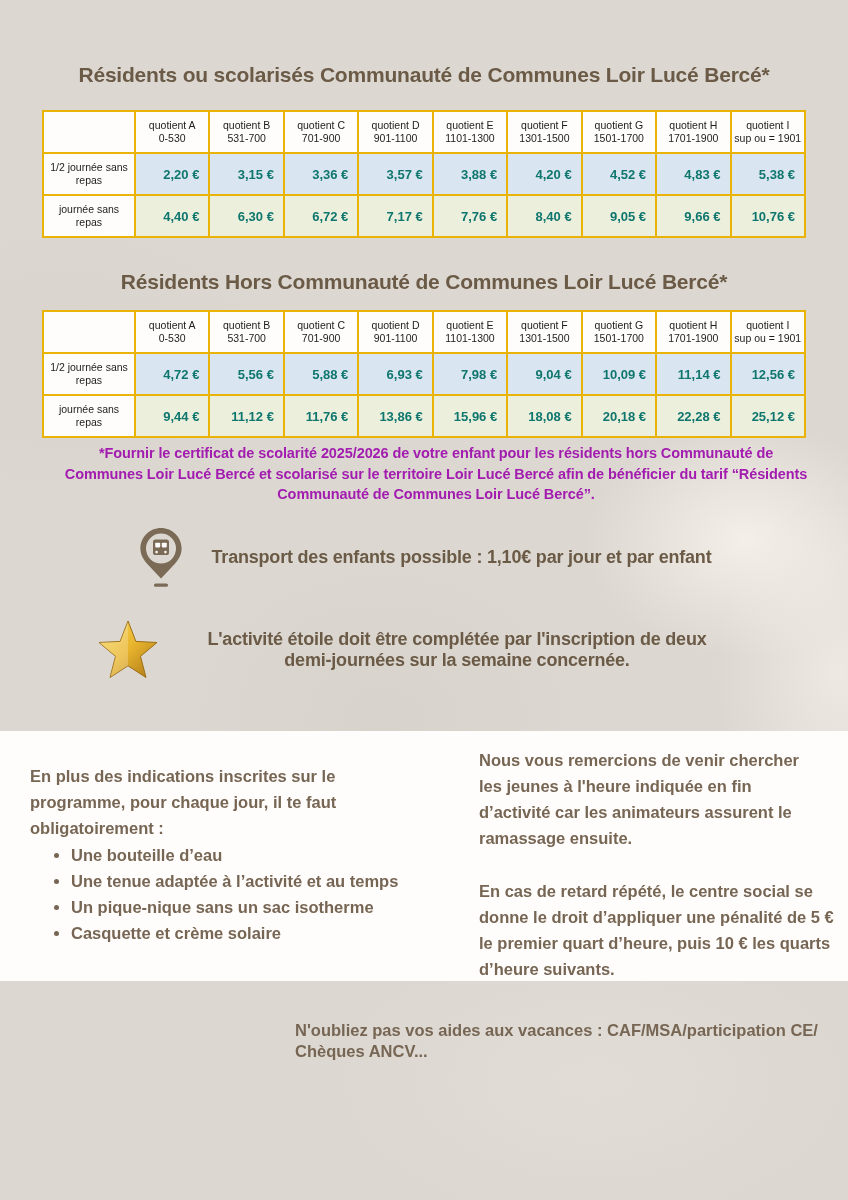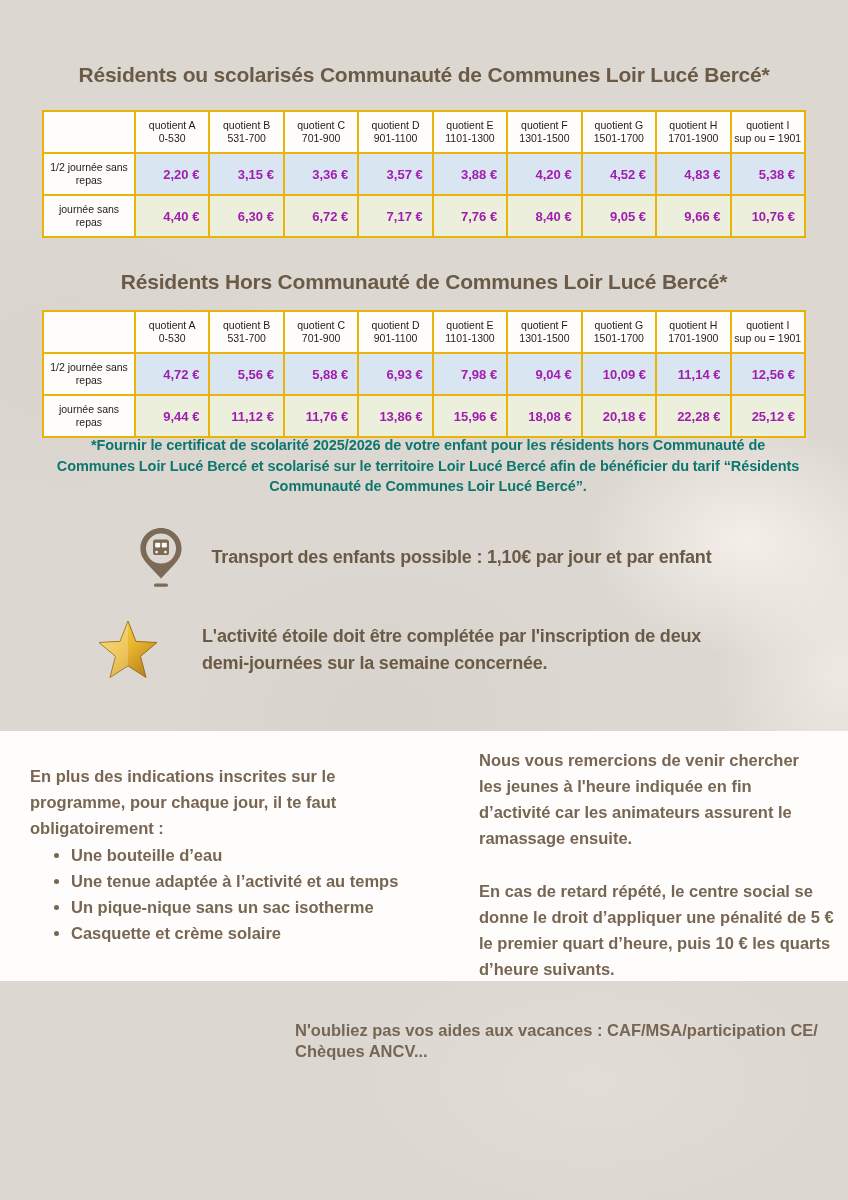--- a/index.html
+++ b/index.html
@@ -34,39 +34,39 @@
   table.tariff th, table.tariff td{border:2px solid #eab308;}
   table.tariff th{
     height:36px;font-weight:400;font-size:10.5px;line-height:13px;
     color:#1c1c1c;text-align:center;background:#fffdfb;padding:2px 1px;
   }
   table.tariff td.row-label{
     font-size:10.5px;line-height:13px;color:#1c1c1c;text-align:center;
     background:#fffdfb;padding:2px 4px;border-radius:14px;
   }
   table.tariff td.value{
-    height:38px;font-weight:700;font-size:13px;color:#a21caf;
+    height:38px;font-weight:700;font-size:13px;color:#0f766e;
     text-align:right;padding-right:9px;
   }
   tr.tint-blue td.value{background:#d9e5f1;}
   tr.tint-green td.value{background:#ebefdc;}
 
   .footnote{
-    position:absolute;top:431px;left:51px;width:746px;margin:4px;
+    position:absolute;top:431px;left:51px;width:746px;margin:12px;
     text-align:center;font-size:14.5px;line-height:20.5px;font-weight:700;
-    color:#0f766e;letter-spacing:-0.1px;
+    color:#a21caf;letter-spacing:-0.1px;
   }
 
   .note{position:absolute;left:0;right:0;display:flex;align-items:center;}
   .note-text{
     font-size:18px;font-weight:700;color:#6a5a46;letter-spacing:-0.2px;
   }
   .transport{top:520px;height:74px;justify-content:center;gap:27px;}
   .star-note{top:610px;height:80px;justify-content:flex-start;padding-left:98px;gap:44px;}
-  .star-note .note-text{text-align:left;line-height:27px;max-width:510px;}
+  .star-note .note-text{text-align:center;line-height:21px;max-width:510px;}
   .icon-wrap{display:inline-flex;flex:0 0 auto;}
 
   .white-panel{
     position:absolute;top:731px;left:0;width:848px;height:250px;
     background:#fffdfb;
   }
   .white-panel p, .white-panel ul{color:#776654;font-weight:700;}
   .panel-left{position:absolute;left:30px;top:32px;width:415px;}
   .panel-left .intro{margin:0;max-width:354px;font-size:16.5px;line-height:26px;}
   .panel-left ul{margin:1px 0 0 0;padding-left:41px;font-size:16.5px;line-height:26px;}

